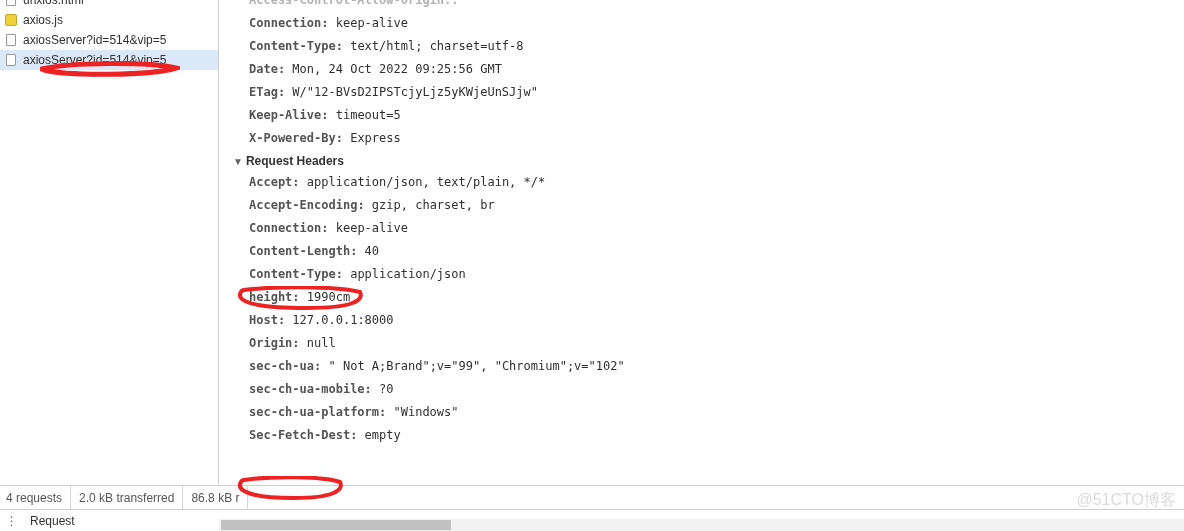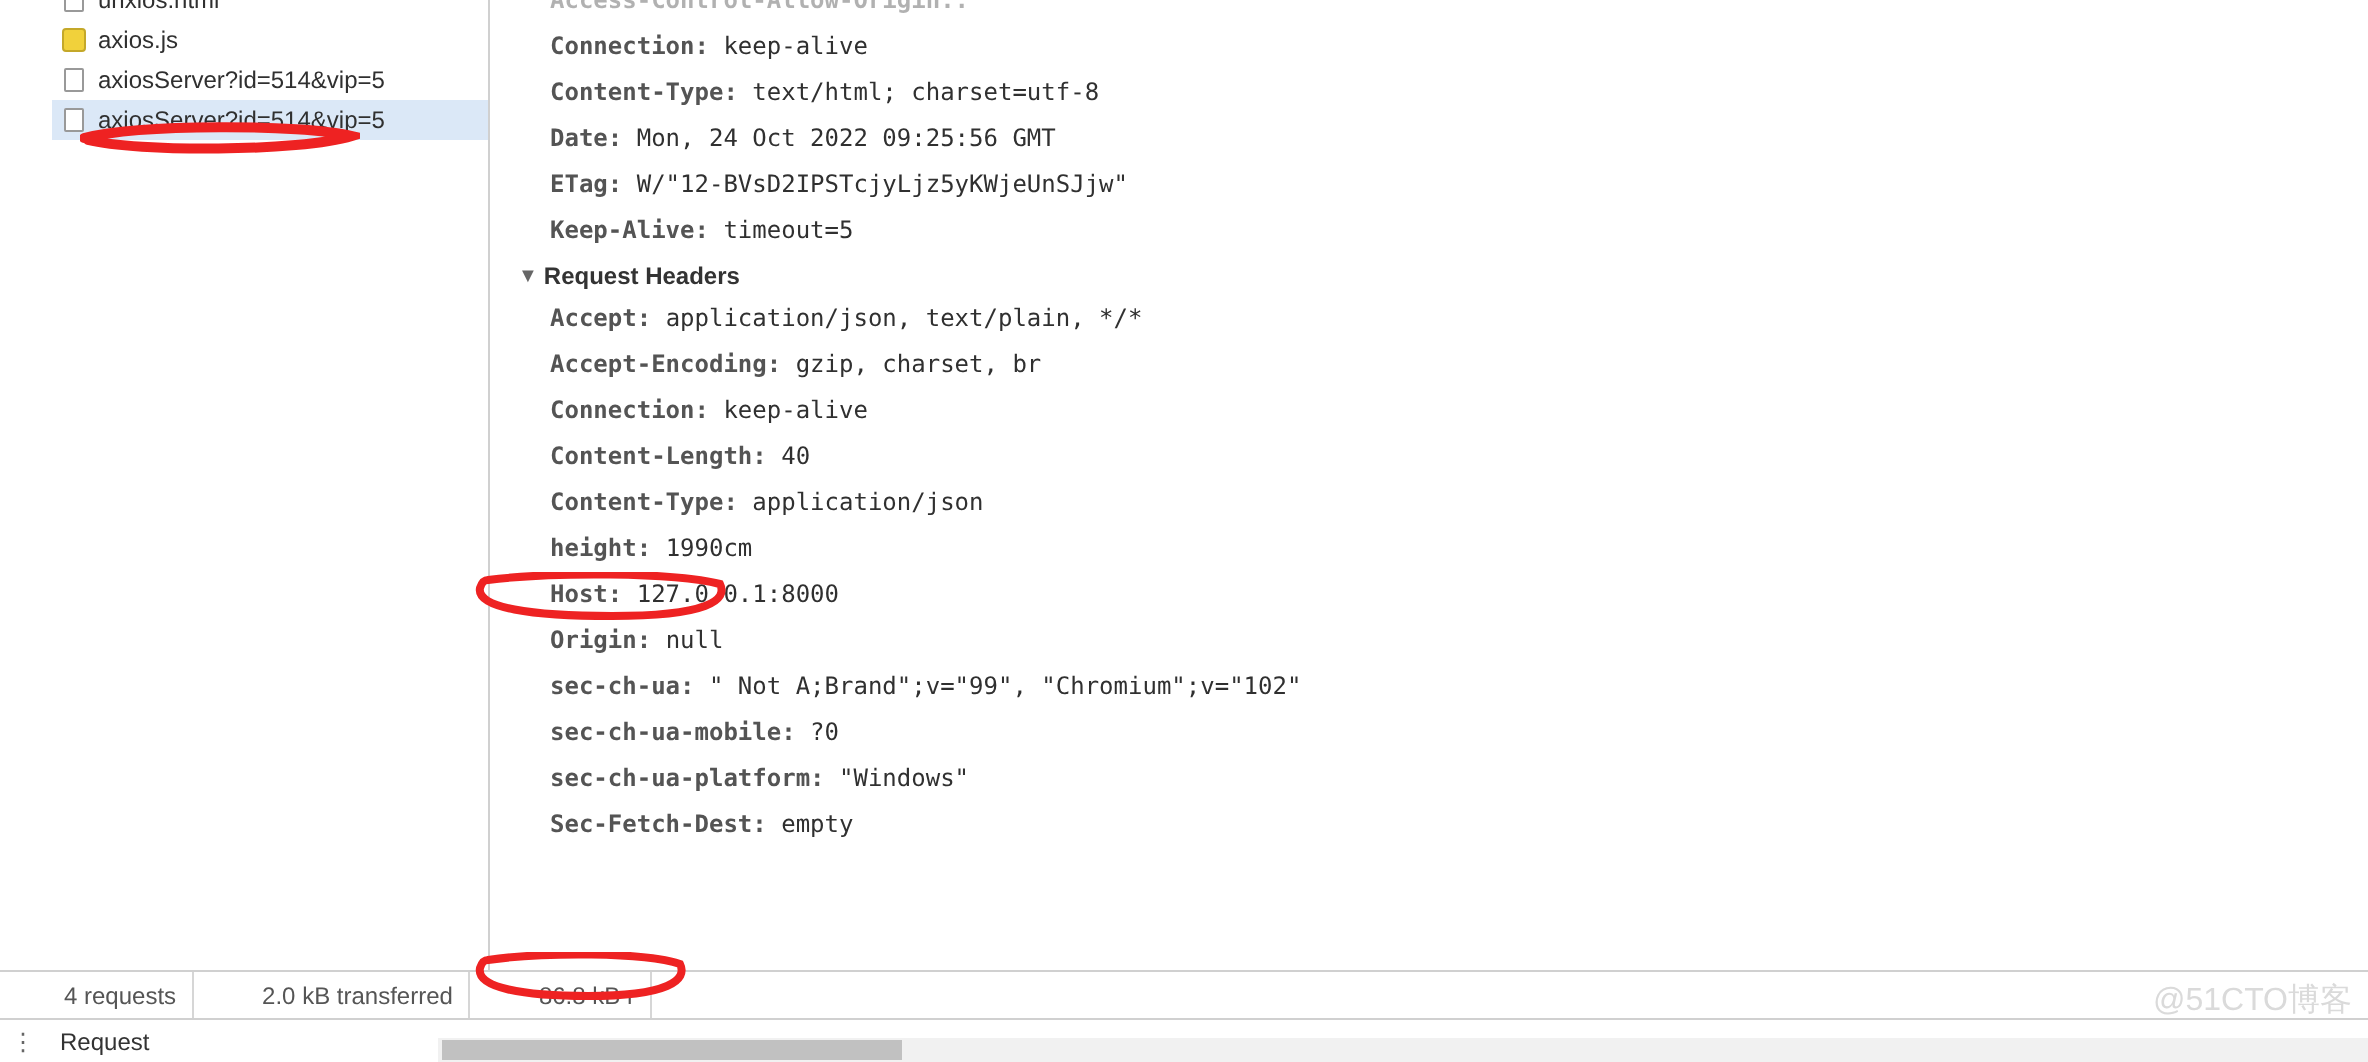--- a/index.html
+++ b/index.html
@@ -1,18 +1,18 @@
 <!DOCTYPE html>
 <html><head>
 <meta charset="utf-8">
 <style>
 * { margin: 0; padding: 0; box-sizing: border-box; }
 body { font-family: Consolas, "Lucida Console", Menlo, monospace; font-size: 12px; background: #fff; color: #303030; overflow: hidden; }
 .app { display: flex; flex-direction: column; width: 1184px; height: 531px; position: relative; }
-.main { display: flex; flex: 1; min-height: 0; padding-left: 26px; }
+.main { display: flex; flex: 1; min-height: 0; }
 
 .sidebar { width: 219px; border-right: 1px solid #d0d0d0; display: flex; flex-direction: column; background: #fff; }
 .file-list { flex: 1; overflow-y: auto; padding-top: 2px; }
 .file-row { display: flex; align-items: center; height: 20px; padding-left: 4px; font-family: "Segoe UI", Arial, sans-serif; font-size: 12px; color: #303030; cursor: pointer; }
 .file-row.selected { background: #dbe8f7; }
 .file-row .ficon { width: 14px; height: 14px; margin-right: 5px; display: flex; align-items: center; justify-content: center; }
 .ic-js { width: 12px; height: 12px; background: #f1d13b; border: 1px solid #c4a829; border-radius: 2px; }
 .ic-doc { width: 10px; height: 12px; border: 1px solid #999; border-radius: 1px; background: #fff; }
 
 .content { flex: 1; overflow: auto; position: relative; padding: 0 0 0 4px; }
@@ -21,21 +21,21 @@
 .section { margin: 6px 0 4px 10px; }
 .section-title { font-family: "Segoe UI", Arial, sans-serif; font-size: 12px; font-weight: 700; color: #333; display: flex; align-items: center; cursor: pointer; }
 .disclosure { display: inline-block; margin-right: 3px; font-size: 10px; color: #666; }
 
 .hdr-line { margin: 3px 0 3px 26px; font-size: 12px; line-height: 20px; white-space: nowrap; }
 .hdr-name { font-weight: 700; color: #545454; }
 .hdr-name::after { content: ": "; }
 .hdr-val { color: #303030; }
 
 .status-bar { height: 24px; border-top: 1px solid #d0d0d0; display: flex; align-items: center; font-family: "Segoe UI", Arial, sans-serif; font-size: 12px; color: #555; }
-.status-seg { padding: 0 8px; border-right: 1px solid #d6d6d6; height: 100%; display: flex; align-items: center; margin-left: 26px; }
+.status-seg { padding: 0 8px; border-right: 1px solid #d6d6d6; height: 100%; display: flex; align-items: center; }
 .status-seg:first-child { padding-left: 6px; }
 .content-scrollbar { height: 12px; background: #f1f1f1; position: absolute; bottom: 0; left: 219px; right: 0; display: flex; align-items: center; }
 .sb-thumb { height: 10px; background: #c1c1c1; border-radius: 0; margin-left: 2px; width: 230px; }
 
 .drawer { height: 22px; border-top: 1px solid #d0d0d0; display: flex; align-items: center; font-family: "Segoe UI", Arial, sans-serif; font-size: 12px; color: #333; padding-left: 4px; }
 .drawer .kebab { width: 16px; text-align: center; color: #666; margin-right: 10px; letter-spacing: 1px; }
 
 .watermark { position: absolute; right: 8px; bottom: 20px; font-family: Arial, sans-serif; font-size: 16px; color: #dadada; pointer-events: none; }
 
 .annot { position: absolute; pointer-events: none; }
@@ -80,20 +80,21 @@
       <div class="scroll-inner">
         <div class="hdr-line" style="margin-top:-10px;opacity:.45;">
           <span class="hdr-name">Access-Control-Allow-Origin:</span>
         </div>
         <div id="resp-headers">
             <div class="hdr-line"><span class="hdr-name">Connection</span><span class="hdr-val">keep-alive</span></div>
             <div class="hdr-line"><span class="hdr-name">Content-Type</span><span class="hdr-val">text/html; charset=utf-8</span></div>
             <div class="hdr-line"><span class="hdr-name">Date</span><span class="hdr-val">Mon, 24 Oct 2022 09:25:56 GMT</span></div>
             <div class="hdr-line"><span class="hdr-name">ETag</span><span class="hdr-val">W/"12-BVsD2IPSTcjyLjz5yKWjeUnSJjw"</span></div>
             <div class="hdr-line"><span class="hdr-name">Keep-Alive</span><span class="hdr-val">timeout=5</span></div>
+            <div class="hdr-line"><span class="hdr-name">X-Powered-By</span><span class="hdr-val">Express</span></div>
           </div>
 
         <div class="section">
           <div class="section-title">
             <span class="disclosure">▼</span>
             <span>Request Headers</span>
           </div>
         </div>
         <div id="req-headers">
             <div class="hdr-line"><span class="hdr-name">Accept</span><span class="hdr-val">application/json, text/plain, */*</span></div>

